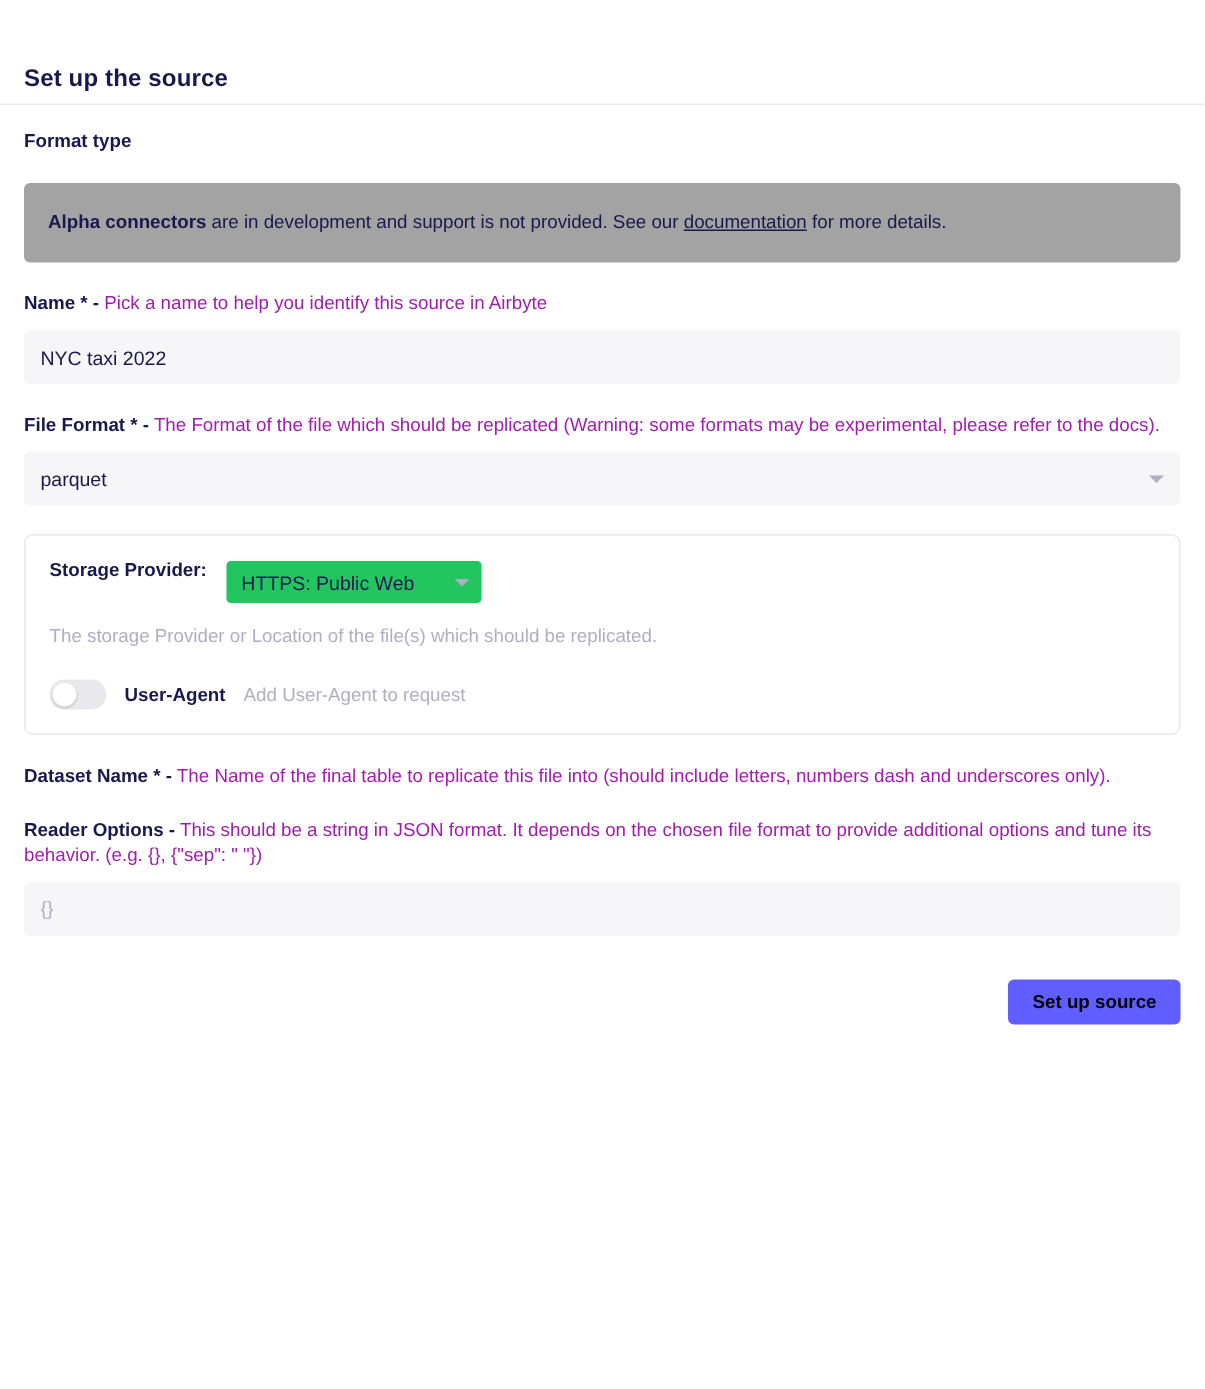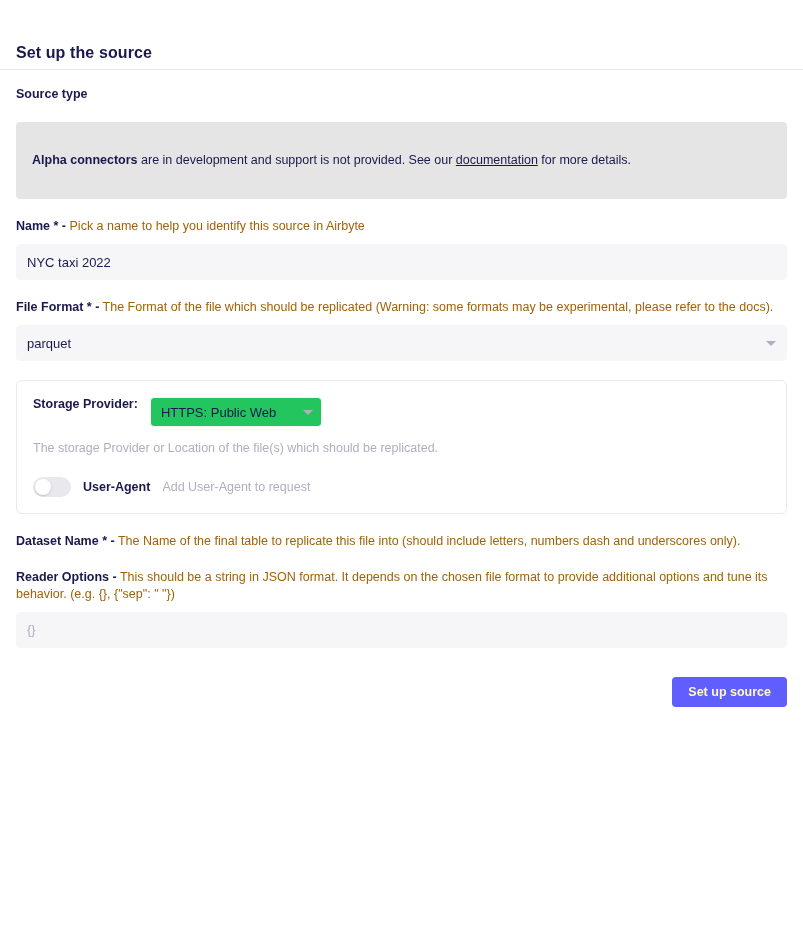--- a/index.html
+++ b/index.html
@@ -36,21 +36,21 @@
   .field-label {
     font-size: 12.5px;
     margin-bottom: 9px;
     line-height: 1.35;
   }
   .field-label .lbl {
     font-weight: bold;
     color: #1a194d;
   }
   .field-label .desc {
-    color: #a16207;
+    color: #a21caf;
     font-weight: normal;
   }
 
   .block { margin-bottom: 19px; }
 
   
   .control {
     width: 100%;
     height: 36px;
     background: #f6f6f9;
@@ -90,23 +90,23 @@
 
   .caret {
     width: 0; height: 0;
     border-left: 5px solid transparent;
     border-right: 5px solid transparent;
     border-top: 5px solid #afafc1;
     flex: none;
   }
 
   .callout {
-    background: #e5e5e5;
-    border-radius: 4px;
-    padding: 30px 16px;
+    background: #a3a3a3;
+    border-radius: 4px;
+    padding: 18px 16px;
     font-size: 12.5px;
     color: #1a194d;
     line-height: 1.4;
     margin-bottom: 19px;
   }
   .callout b { font-weight: bold; }
   .callout a { color: #1a194d; text-decoration: underline; }
 
   
   .group {
@@ -165,21 +165,21 @@
   .toggle-label { font-size: 12.5px; font-weight: bold; }
   .toggle-desc { font-size: 12.5px; color: #afafc1; text-align: center; }
 
   .footer {
     padding: 10px 16px 0 16px;
     display: flex;
     justify-content: flex-end;
   }
   .primary-btn {
     background: #615eff;
-    color: #fef9c3;
+    color: #000000;
     font-size: 12.5px;
     font-weight: bold;
     border: none;
     border-radius: 4px;
     height: 30px;
     padding: 0 16px;
     cursor: pointer;
     font-family: "Liberation Sans", sans-serif;
   }
 </style>
@@ -187,21 +187,21 @@
 <body>
 
 <div class="page-header">
   <div class="page-title">Set up the source</div>
 </div>
 
 <div class="form">
 
   <div class="block">
     <div class="field-label">
-      <span class="lbl">Source type</span>
+      <span class="lbl">Format type</span>
     </div>
   </div>
 
   <div class="callout">
     <b>Alpha connectors</b><span> are in development and support is not provided. See our </span><a href="#">documentation</a><span> for more details.</span>
   </div>
 
   <div class="block">
     <div class="field-label">
       <span class="lbl">Name * -</span>

